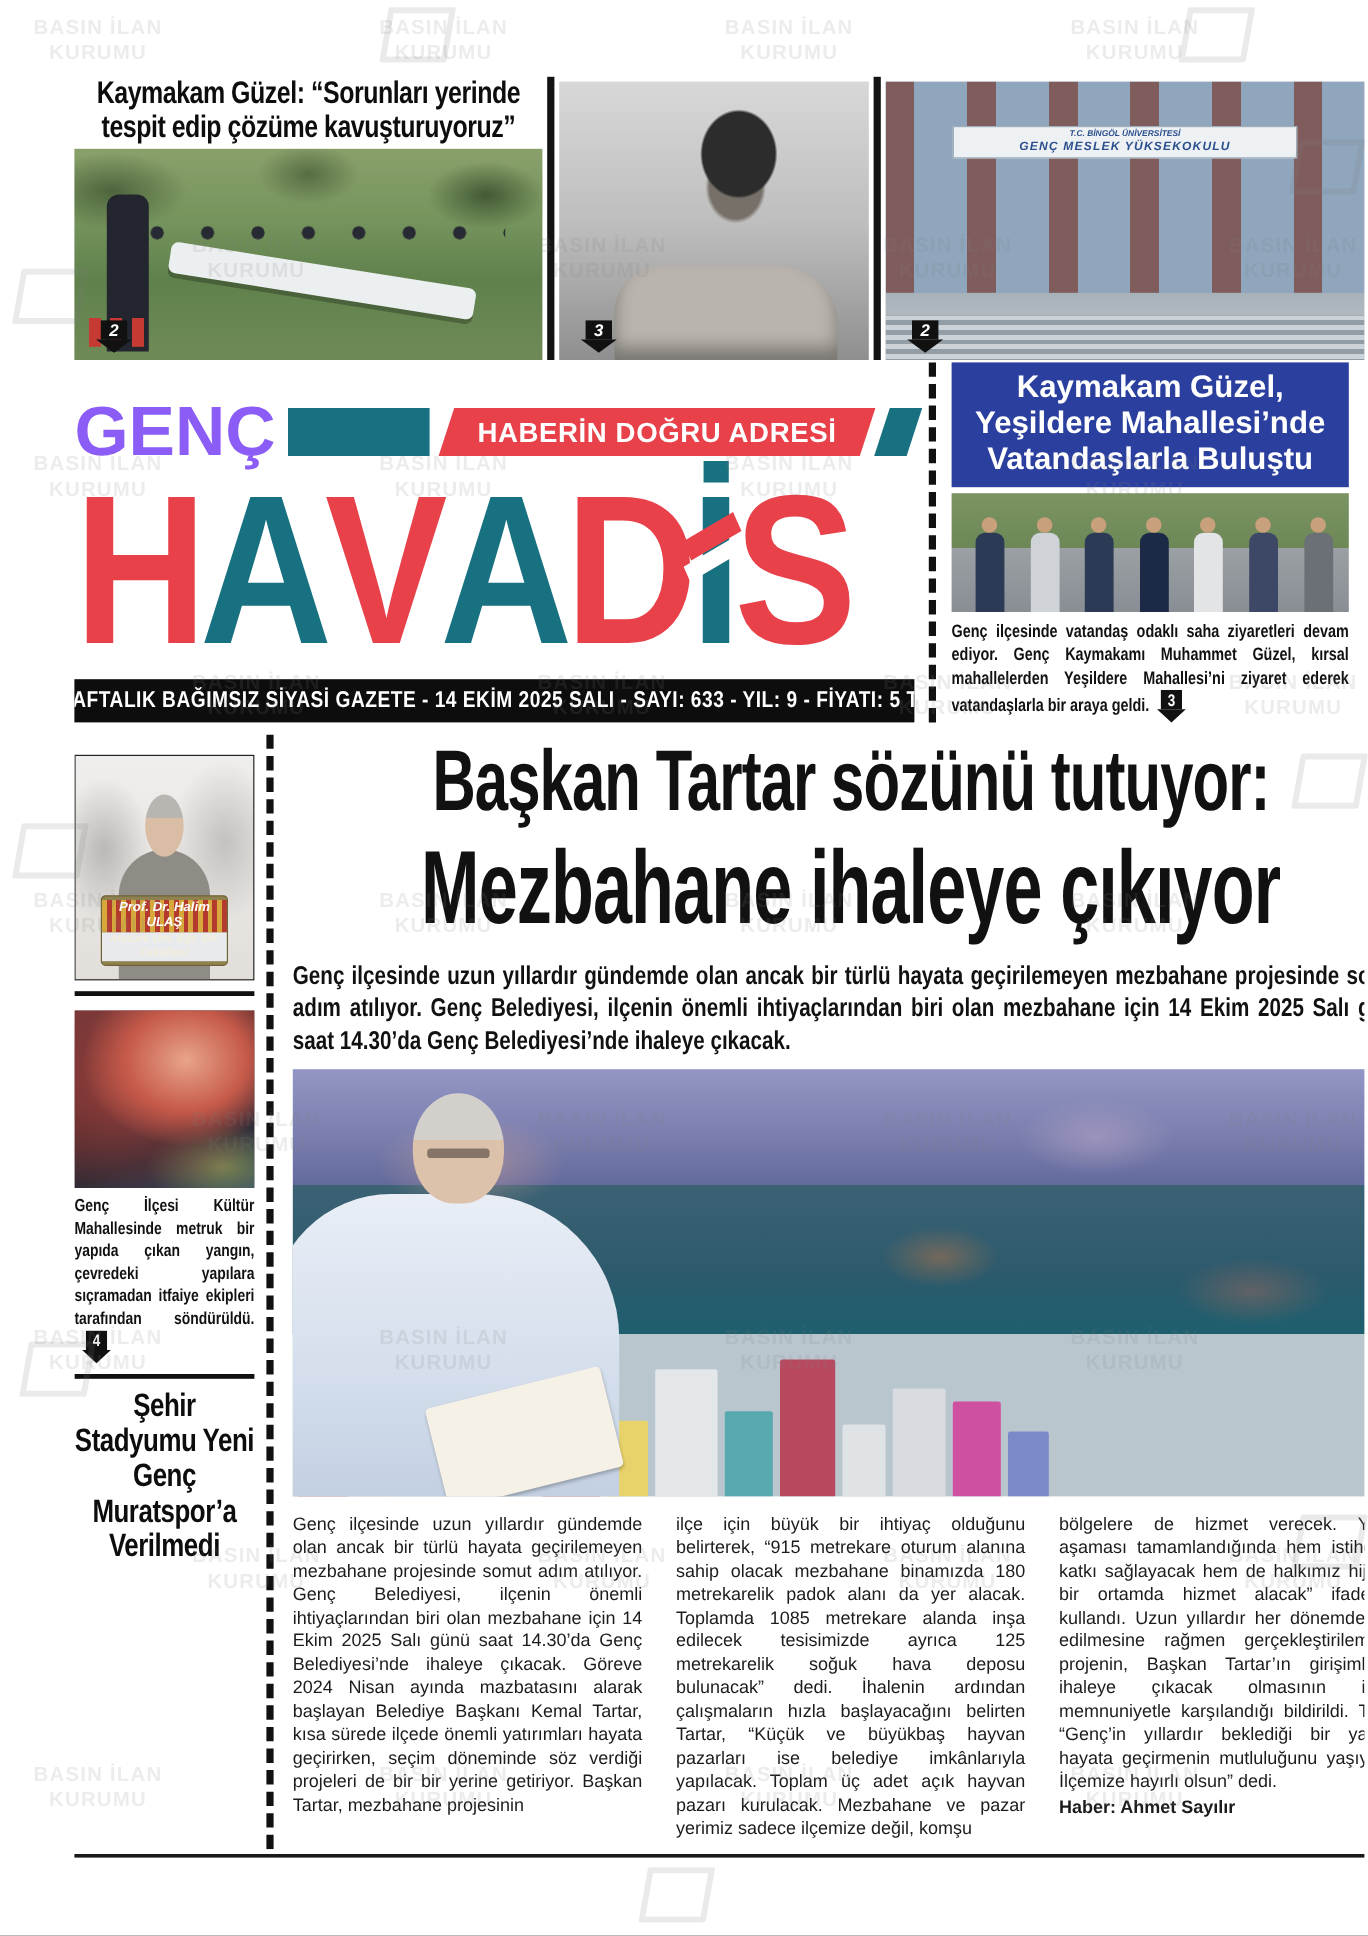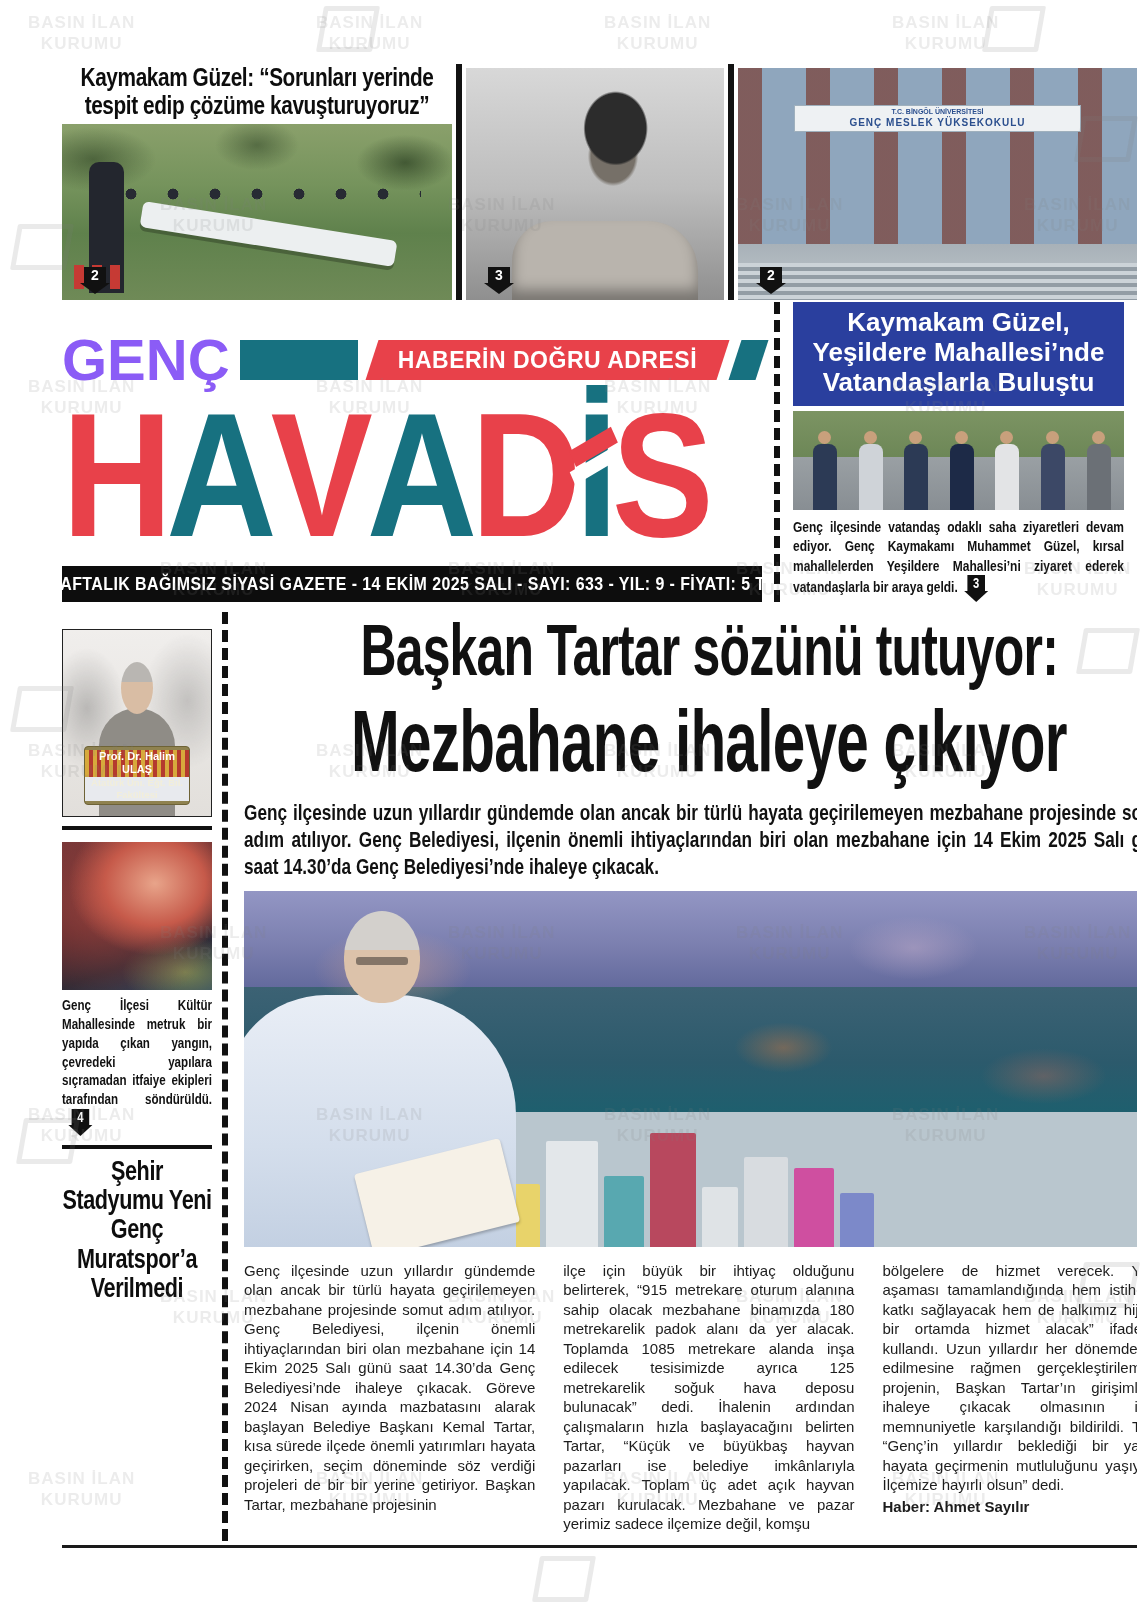--- a/index.html
+++ b/index.html
@@ -6,21 +6,21 @@
   .page{position:relative;width:1140px;height:1613px;background:#fff;margin:0 auto;
         font-family:"Liberation Sans","DejaVu Sans",sans-serif;color:#111;overflow:hidden;}
   
   .cx80{transform:scaleX(0.8);transform-origin:0 0;width:125%;}
   .hrow{display:flex;justify-content:center;overflow:visible;}
   .hl{display:inline-block;white-space:nowrap;font-weight:bold;transform-origin:50% 50%;}
   .just{text-align:justify;}
   .badge{display:inline-flex;flex-direction:column;align-items:center;vertical-align:middle;margin-left:8px;}
   .badge-num{background:#111;color:#fff;font-weight:bold;font-size:14px;line-height:16px;padding:0 7px;}
   .badge-arrow{width:0;height:0;border-left:15px solid transparent;border-right:15px solid transparent;border-top:11px solid #111;}
-  .photo{position:relative;overflow:hidden;}
+  .photo{position:relative;overflow:hidden;font-style:italic;}
   .pbadge{position:absolute;left:10px;bottom:6px;}
   
   .wm-layer{position:absolute;inset:0;pointer-events:none;z-index:9;}
   .wm{position:absolute;white-space:pre-line;text-align:center;font-weight:bold;font-size:17px;
       line-height:1.25;color:rgba(125,125,125,0.15);letter-spacing:1px;}
   .wmcube{position:absolute;width:46px;height:36px;border:5px solid rgba(125,125,125,0.16);
       border-radius:2px;transform:skewX(-10deg);}
   
   .top-strip{position:absolute;left:62px;top:64px;width:1075px;height:236px;display:flex;}
   .vbar{width:6px;background:#121212;margin:0 4px;}

